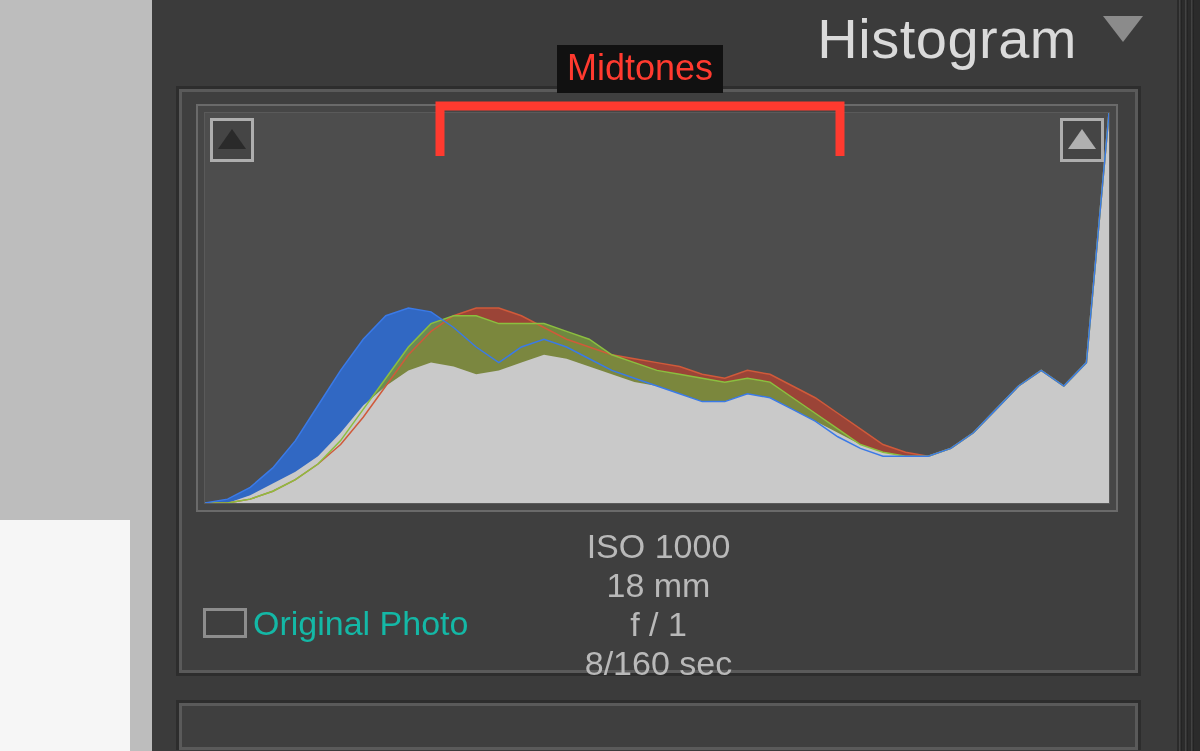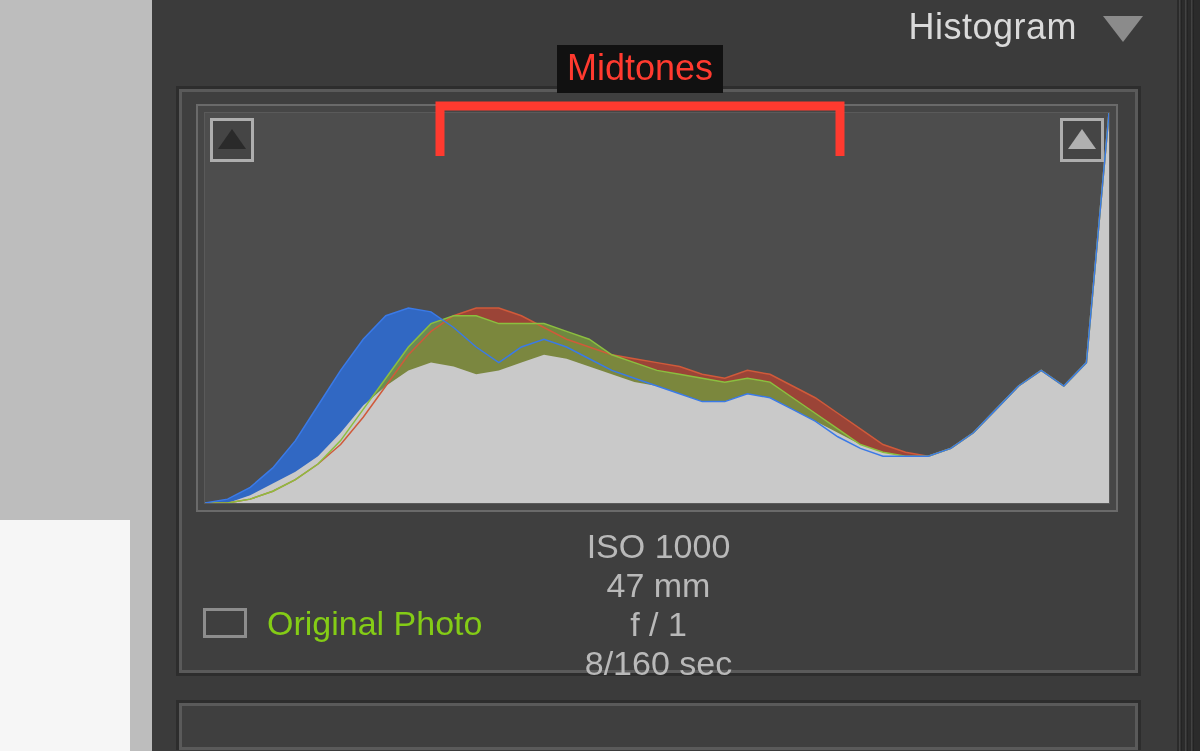--- a/index.html
+++ b/index.html
@@ -53,21 +53,21 @@
     position: absolute;
     left: 0; top: 0;
     width: 100%;
     height: 70px;
   }
   .panel-title {
     position: absolute;
     right: 100px;
     top: 6px;
     color: #dadada;
-    font-size: 36px;
+    font-size: 56px;
     font-weight: 300;
     letter-spacing: 0.5px;
   }
   .collapse-triangle {
     position: absolute;
     right: 34px; top: 16px;
     width: 0; height: 0;
     border-left: 20px solid transparent;
     border-right: 20px solid transparent;
     border-top: 26px solid #8b8b8b;
@@ -139,22 +139,22 @@
     font-weight: 300;
     flex-direction: column;
   }
 
   .orig-row {
     position: absolute;
     left: 24px; top: 510px;
     height: 48px;
     display: flex;
     align-items: center;
-    gap: 20px;
-    color: #84cc16;
+    gap: 6px;
+    color: #14b8a6;
     font-size: 34px;
     font-weight: 300;
   }
   .orig-check {
     width: 44px; height: 30px;
     border: 3px solid #8d8d8d;
     box-sizing: border-box;
   }
 
   .next-section {
@@ -221,21 +221,21 @@
         <div class="clip-box left">
           <div class="tri"></div>
         </div>
         <div class="clip-box right">
           <div class="tri"></div>
         </div>
       </div>
 
       <div class="meta-row">
         <span>ISO 1000</span>
-        <span>47 mm</span>
+        <span>18 mm</span>
         <span>f / 1</span>
         <span>8/160 sec</span>
       </div>
 
       <div class="orig-row">
         <div class="orig-check"></div>
         <span>Original Photo</span>
       </div>
 
     </div>

